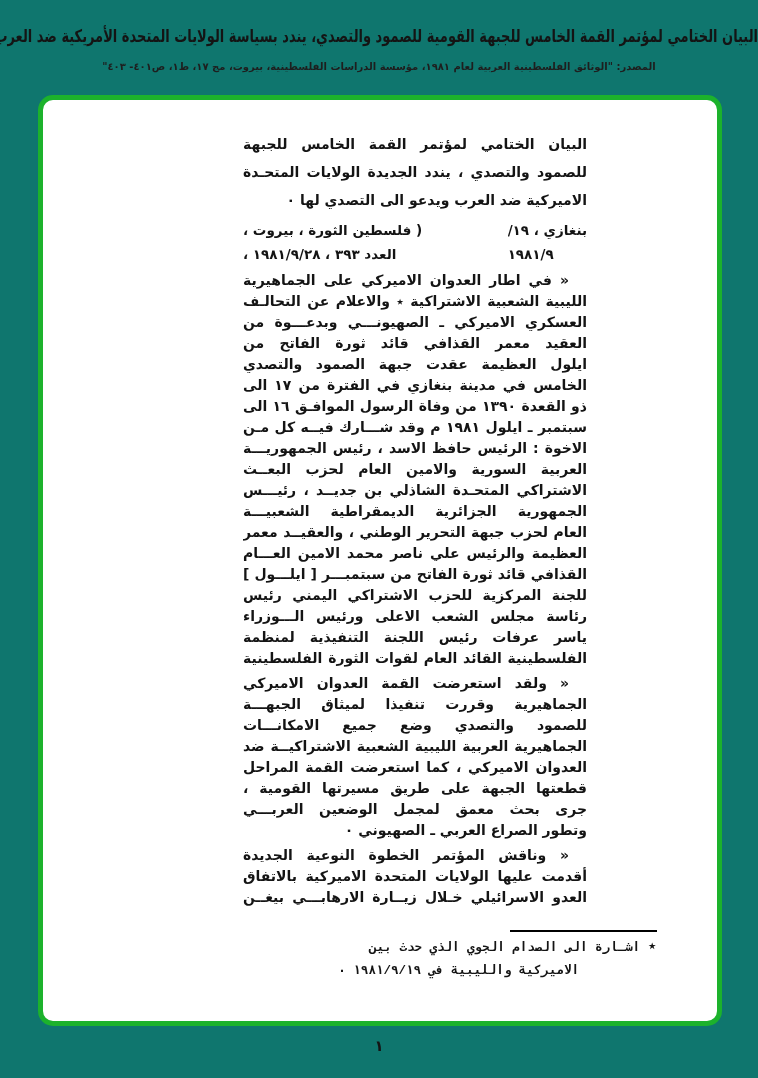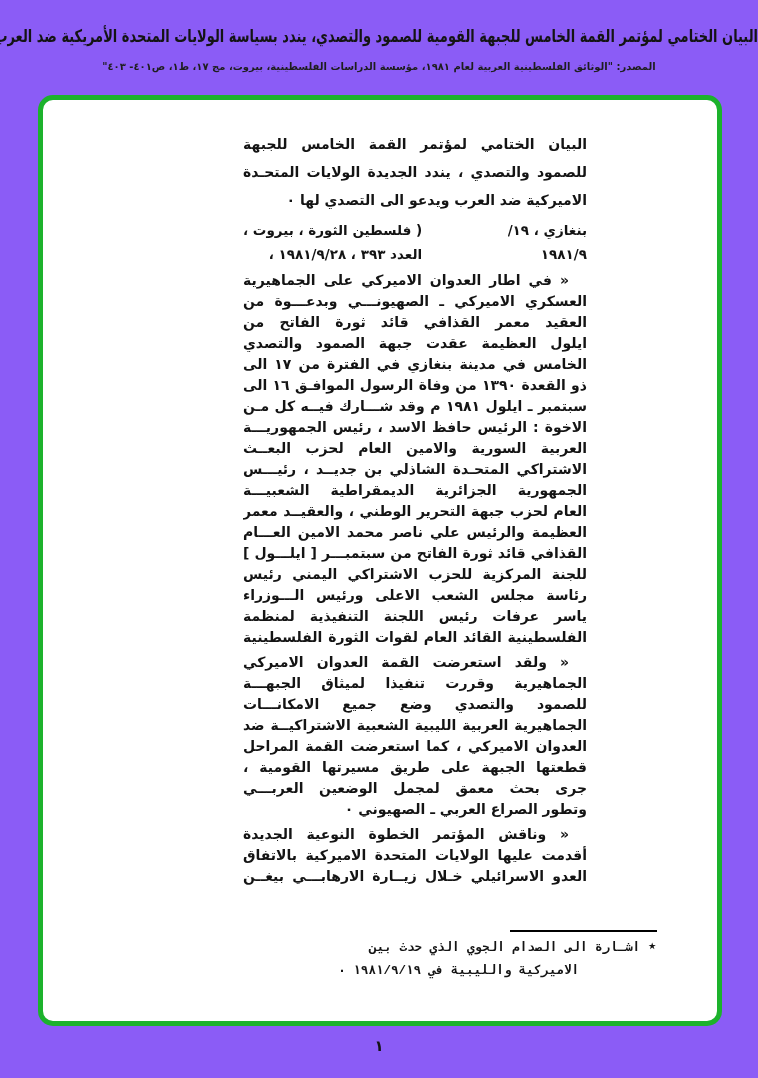--- a/index.html
+++ b/index.html
@@ -1,18 +1,18 @@
 <!DOCTYPE html>
 <html lang="ar"><head>
 <meta charset="utf-8">
 <style>
   * { margin:0; padding:0; box-sizing:border-box; }
   html,body { width:758px; height:1078px; }
   body { background:#ffffff; color:#141414; font-family:"DejaVu Sans", sans-serif; }
-  .page { position:relative; width:758px; height:1078px; background:#8b5cf6; overflow:hidden; }
+  .page { position:relative; width:758px; height:1078px; background:#0f766e; overflow:hidden; }
 
   .top-title {
     position:absolute; top:26px; left:0; right:0;
     text-align:center; direction:rtl; white-space:nowrap;
     font-weight:bold; font-size:13px;
     transform:scaleY(1.35); transform-origin:50% 0;
   }
   .top-source {
     position:absolute; top:61px; left:0; right:0;
     text-align:center; direction:rtl;
@@ -30,21 +30,21 @@
   .tline { overflow:hidden; }
 
   .doc-heading { font-size:14px; font-weight:bold; line-height:28px; }
   .doc-heading .tline { height:28px; text-align:justify; text-align-last:justify; }
   .doc-heading .tline:last-child { text-align-last:right; }
 
   .dateline {
     display:flex; justify-content:space-between; align-items:flex-start;
     margin-top:4px; font-size:13.5px; font-weight:bold; line-height:24px;
   }
-  .dl-right, .dl-left { text-align:right; }
+  .dl-right, .dl-left { text-align:left; }
   .dl-right .tline, .dl-left .tline { height:24px; }
 
   .para { font-size:14px; font-weight:bold; line-height:21px; margin-top:4px; }
   .para .tline { height:21px; text-align:justify; text-align-last:justify; }
   .para .tline:first-child { padding-right:18px; }
   .para .tline:last-child { text-align-last:right; }
   .para-1 .tline:last-child { text-align-last:justify; }
   .para-3 .tline:last-child { text-align-last:justify; }
 
   .footnote {
@@ -85,20 +85,21 @@
             <div class="tline">١٩٨١/٩</div>
           </div>
         <div class="dl-left">
             <div class="tline">( فلسطين الثورة ، بيروت ،</div>
             <div class="tline">العدد ٣٩٣ ، ١٩٨١/٩/٢٨ ،</div>
           </div>
       </div>
 
       <div class="para para-1">
           <div class="tline">« في اطار العدوان الاميركي على الجماهيرية العربية</div>
+          <div class="tline">الليبية الشعبية الاشتراكية ٭ والاعلام عن التحالـف</div>
           <div class="tline">العسكري الاميركي ـ الصهيونـــي وبدعـــوة من الاخ</div>
           <div class="tline">العقيد معمر القذافي قائد ثورة الفاتح من سبتمبـــر ـ</div>
           <div class="tline">ايلول العظيمة عقدت جبهة الصمود والتصدي مؤتمرها</div>
           <div class="tline">الخامس في مدينة بنغازي في الفترة من ١٧ الى ١٩</div>
           <div class="tline">ذو القعدة ١٣٩٠ من وفاة الرسول الموافـق ١٦ الى ١٨</div>
           <div class="tline">سبتمبر ـ ايلول ١٩٨١ م وقد شـــارك فيــه كل مـن</div>
           <div class="tline">الاخوة : الرئيس حافظ الاسد ، رئيس الجمهوريـــة</div>
           <div class="tline">العربية السورية والامين العام لحزب البعــث العربي</div>
           <div class="tline">الاشتراكي المتحـدة الشاذلي بن جديــد ، رئيـــس</div>
           <div class="tline">الجمهورية الجزائرية الديمقراطية الشعبيـــة والامين</div>

